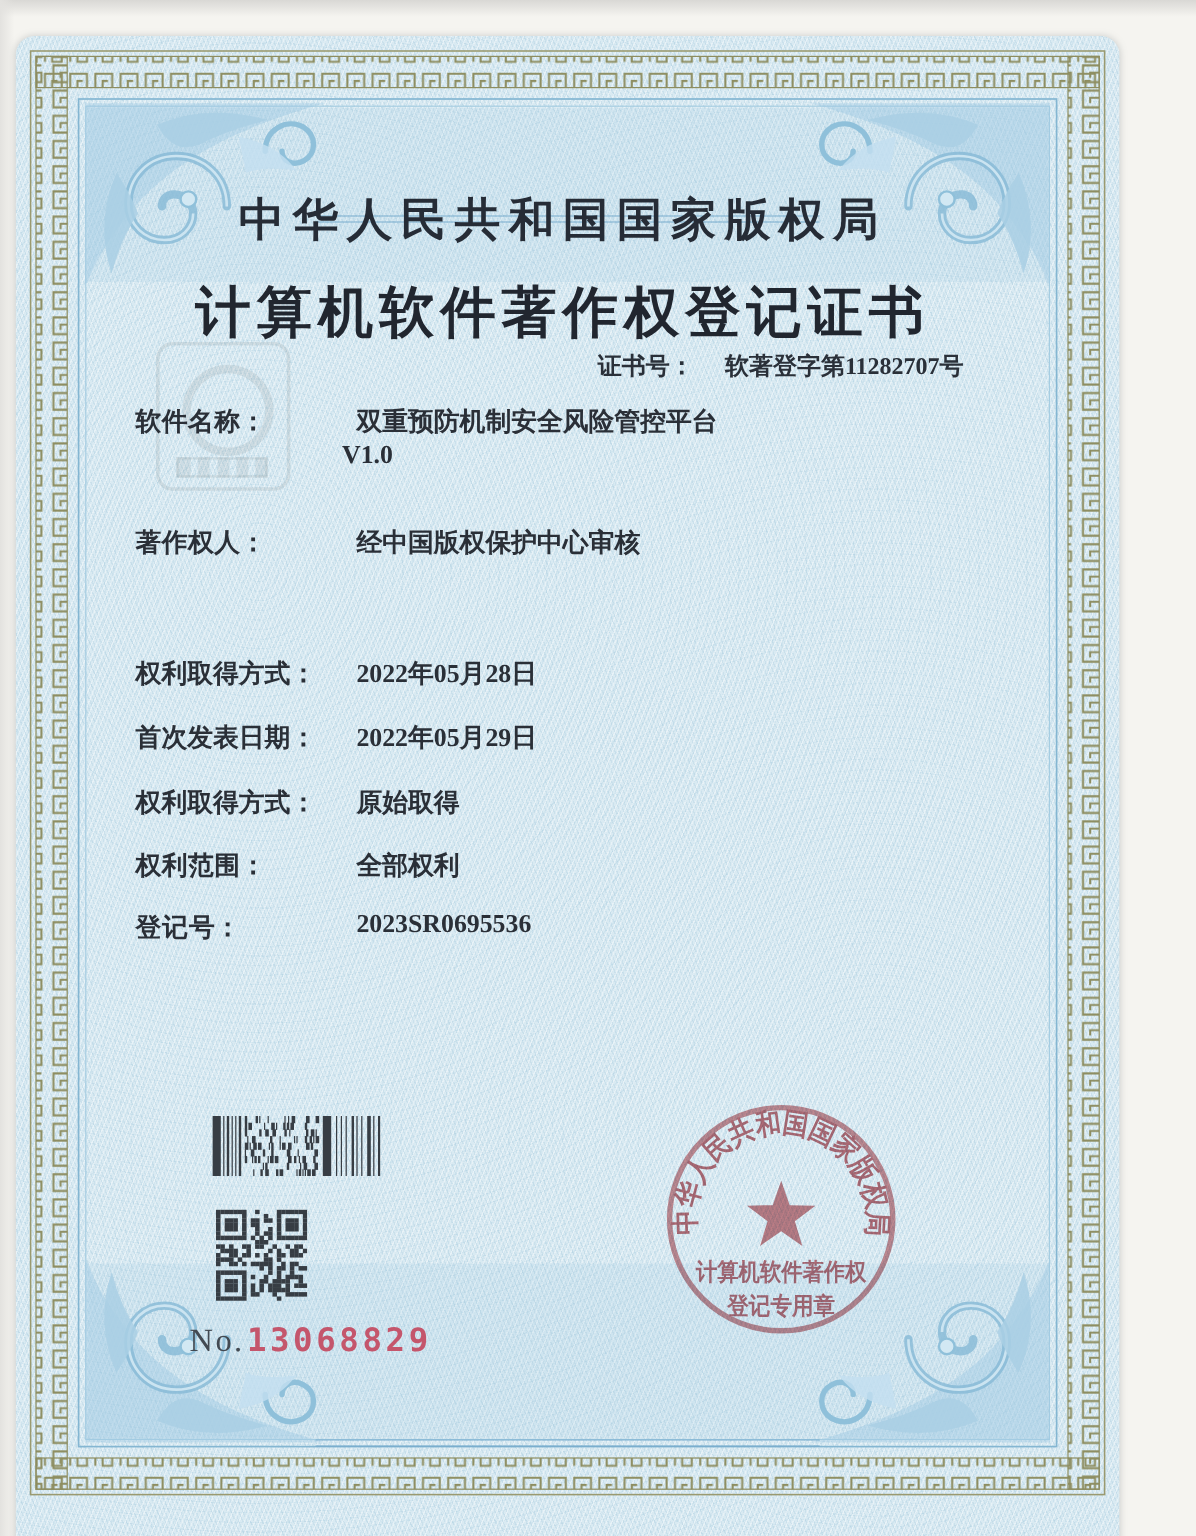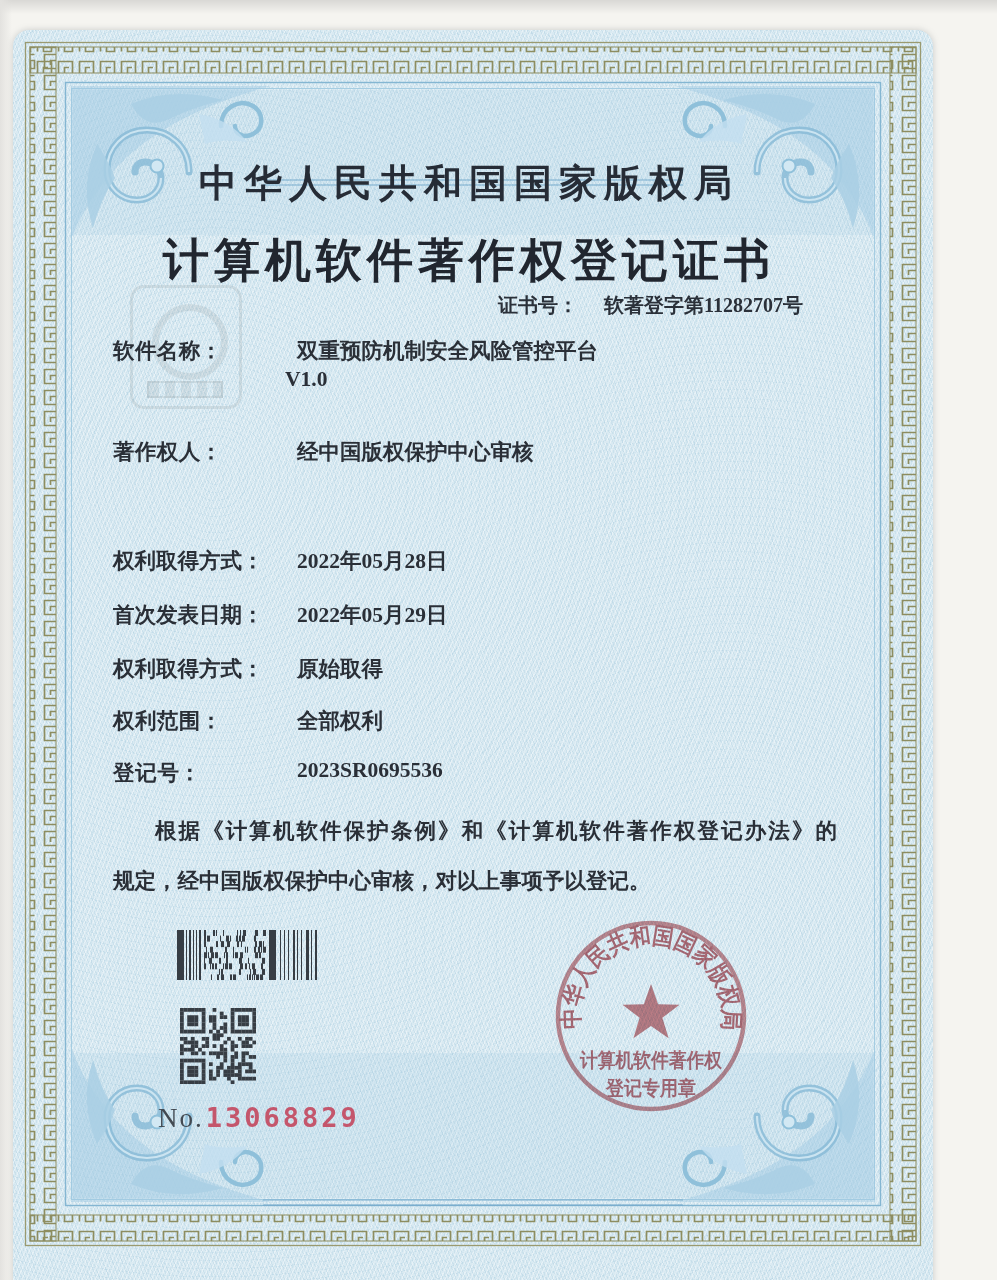--- a/index.html
+++ b/index.html
@@ -158,24 +158,20 @@
   </div>
   <div class="field f-scope">
     <span class="lbl">权 利 范 围：</span>
     <span class="val">全部权利</span>
   </div>
   <div class="field f-reg">
     <span class="lbl">登  记  号：</span>
     <span class="val">2023SR0695536</span>
   </div>
 
-  <div class="statement">
-    <div class="l1">根据《计算机软件保护条例》和《计算机软件著作权登记办法》的</div>
-    <div class="l2">规定，经中国版权保护中心审核，对以上事项予以登记。</div>
-  </div>
 
   <svg class="barcode" id="barcode-svg" width="140" height="50">
       <rect x="0" y="0" width="7" height="50" fill="#373d44"></rect>
       <rect x="9" y="0" width="1" height="50" fill="#373d44"></rect>
       <rect x="12" y="0" width="2" height="50" fill="#373d44"></rect>
       <rect x="16" y="0" width="1" height="50" fill="#373d44"></rect>
       <rect x="19" y="0" width="1" height="50" fill="#373d44"></rect>
       <rect x="22" y="0" width="2" height="50" fill="#373d44"></rect>
       <rect x="27" y="0.0" width="2" height="6.0" fill="#373d44"></rect>
       <rect x="36" y="0.0" width="2" height="6.0" fill="#373d44"></rect>

